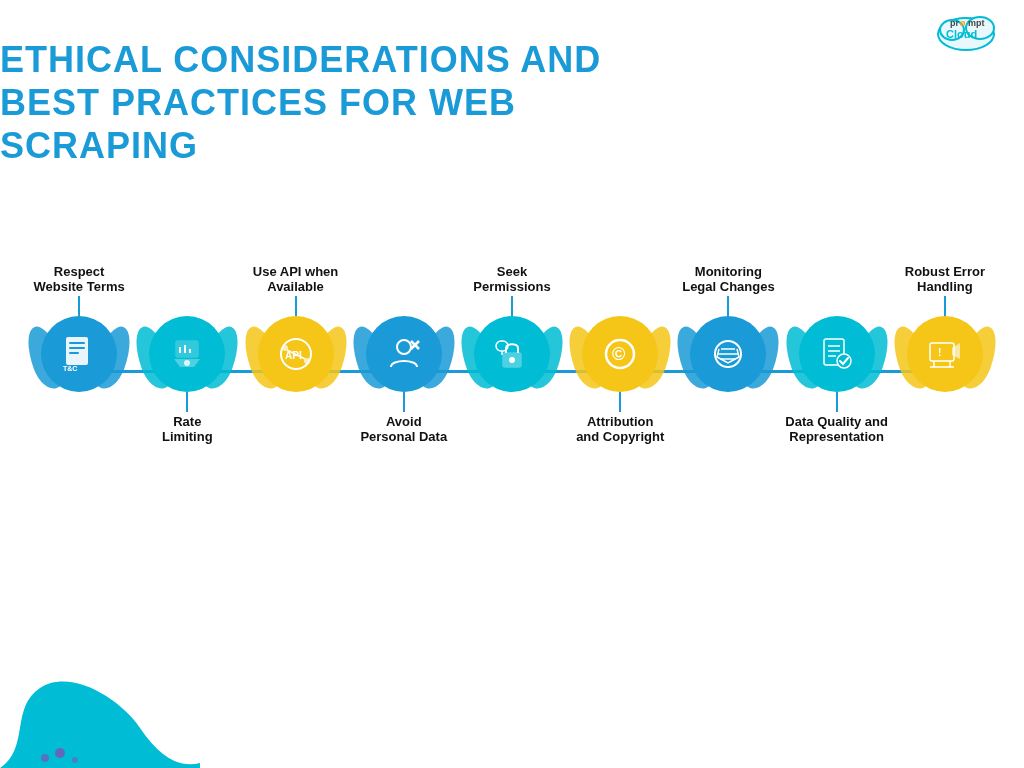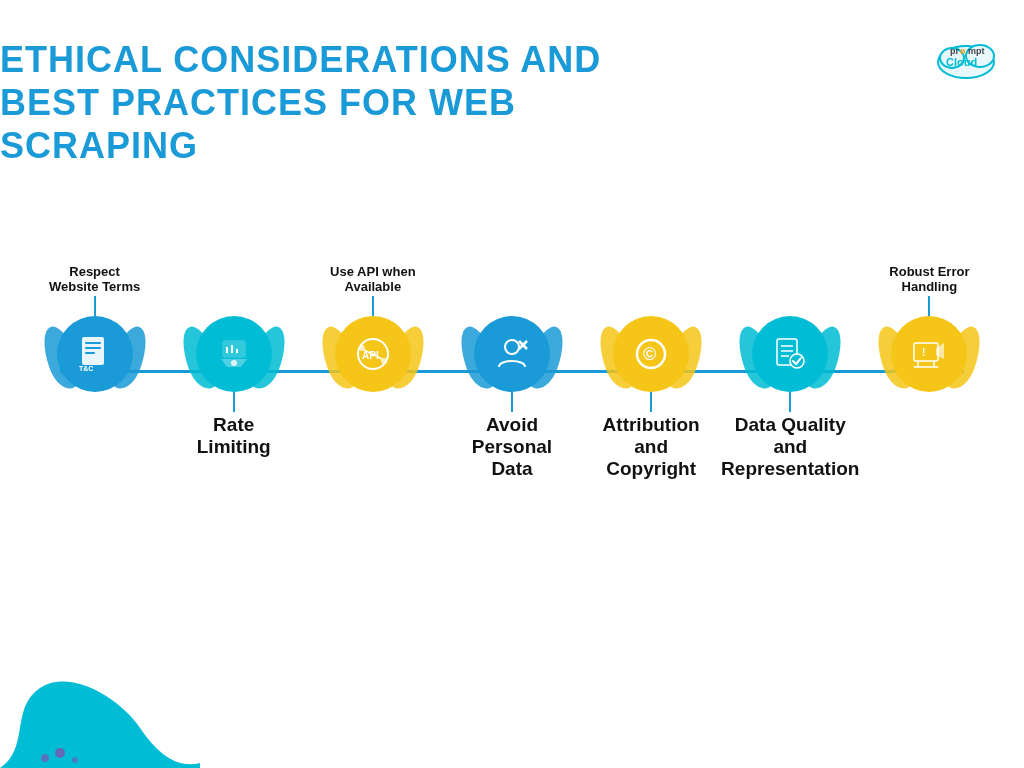--- a/index.html
+++ b/index.html
@@ -8,21 +8,21 @@
       height: 768px;
       background: #ffffff;
       font-family: 'Arial', sans-serif;
       overflow: hidden;
       position: relative;
     }
 
     
     .logo {
       position: absolute;
-      top: 32px;
+      top: 4px;
       right: 22px;
       display: flex;
       flex-direction: column;
       align-items: flex-start;
       font-size: 13px;
       font-weight: bold;
       line-height: 1.1;
     }
 
     
@@ -100,21 +100,21 @@
       color: #111;
       text-align: center;
       height: 56px;
       display: flex;
       align-items: flex-end;
       justify-content: center;
       padding-bottom: 2px;
     }
 
     .node-label-bottom {
-      font-size: 19px;
+      font-size: 13px;
       font-weight: 900;
       color: #111;
       text-align: center;
       height: 56px;
       display: flex;
       align-items: flex-start;
       justify-content: center;
       padding-top: 2px;
     }
 
@@ -279,38 +279,76 @@
             <path d="M8 34 C8 26 34 26 34 34" stroke="white" stroke-width="2" fill="none"></path>
             <line x1="28" y1="8" x2="36" y2="16" stroke="white" stroke-width="2.5"></line>
             <line x1="36" y1="8" x2="28" y2="16" stroke="white" stroke-width="2.5"></line>
           </svg>
         </div>
       </div>
       <div class="connector-bottom"></div>
       <div class="node-label-bottom">Avoid<br>Personal Data</div>
     </div>
 
+    <div class="node">
+      <div class="node-label-top">Seek<br>Permissions</div>
+      <div class="connector-top"></div>
+      <div class="node-icon-group">
+        <div class="leaf-left leaf-teal"></div>
+        <div class="leaf-right leaf-teal"></div>
+        <div class="node-circle teal-circle">
+          <svg class="icon-svg" viewBox="0 0 42 42" fill="none">
+            <rect x="12" y="20" width="18" height="14" rx="2" fill="white" opacity="0.3" stroke="white" stroke-width="1.5"></rect>
+            <path d="M15 20 V15 C15 10 27 10 27 15 V20" stroke="white" stroke-width="2" fill="none"></path>
+            <circle cx="21" cy="27" r="3" fill="white"></circle>
+            <rect x="5" y="8" width="12" height="10" rx="5" fill="none" stroke="white" stroke-width="1.5"></rect>
+            <line x1="11" y1="18" x2="11" y2="22" stroke="white" stroke-width="1.5"></line>
+          </svg>
+        </div>
+      </div>
+      <div class="connector-bottom" style="visibility:hidden"></div>
+      <div class="node-label-bottom"></div>
+    </div>
 
     <div class="node">
       <div class="node-label-top"></div>
       <div class="connector-top" style="visibility:hidden"></div>
       <div class="node-icon-group">
         <div class="leaf-left leaf-yellow"></div>
         <div class="leaf-right leaf-yellow"></div>
         <div class="node-circle yellow-circle">
           <svg class="icon-svg" viewBox="0 0 42 42" fill="none">
             <circle cx="21" cy="21" r="14" stroke="white" stroke-width="2.5" fill="none"></circle>
             <text x="13" y="27" font-size="18" fill="white" font-weight="900" font-family="Arial">©</text>
           </svg>
         </div>
       </div>
       <div class="connector-bottom"></div>
       <div class="node-label-bottom">Attribution<br>and Copyright</div>
     </div>
 
+    <div class="node">
+      <div class="node-label-top">Monitoring<br>Legal Changes</div>
+      <div class="connector-top"></div>
+      <div class="node-icon-group">
+        <div class="leaf-left leaf-blue"></div>
+        <div class="leaf-right leaf-blue"></div>
+        <div class="node-circle blue-circle">
+          <svg class="icon-svg" viewBox="0 0 42 42" fill="none">
+            <circle cx="21" cy="21" r="13" stroke="white" stroke-width="2" fill="none"></circle>
+            <line x1="14" y1="16" x2="28" y2="16" stroke="white" stroke-width="1.5"></line>
+            <line x1="11" y1="21" x2="31" y2="21" stroke="white" stroke-width="1.5"></line>
+            <line x1="14" y1="26" x2="28" y2="26" stroke="white" stroke-width="1.5"></line>
+            <path d="M12 16 L10 24 L21 30 L32 24 L30 16" stroke="white" stroke-width="1.5" fill="none"></path>
+          </svg>
+        </div>
+      </div>
+      <div class="connector-bottom" style="visibility:hidden"></div>
+      <div class="node-label-bottom"></div>
+    </div>
 
     <div class="node">
       <div class="node-label-top"></div>
       <div class="connector-top" style="visibility:hidden"></div>
       <div class="node-icon-group">
         <div class="leaf-left leaf-teal"></div>
         <div class="leaf-right leaf-teal"></div>
         <div class="node-circle teal-circle">
           <svg class="icon-svg" viewBox="0 0 42 42" fill="none">
             <rect x="8" y="6" width="20" height="26" rx="2" stroke="white" stroke-width="1.5" fill="none"></rect>

